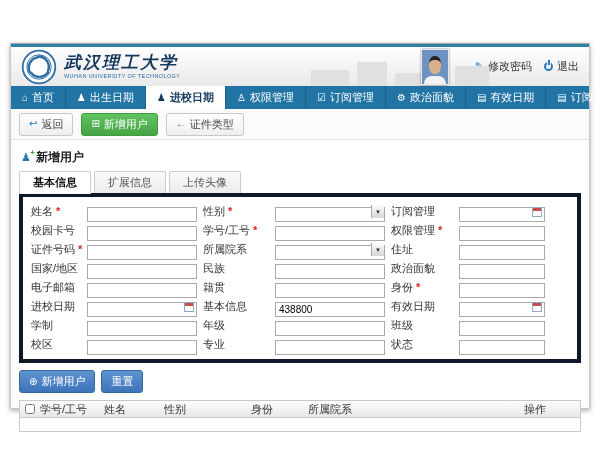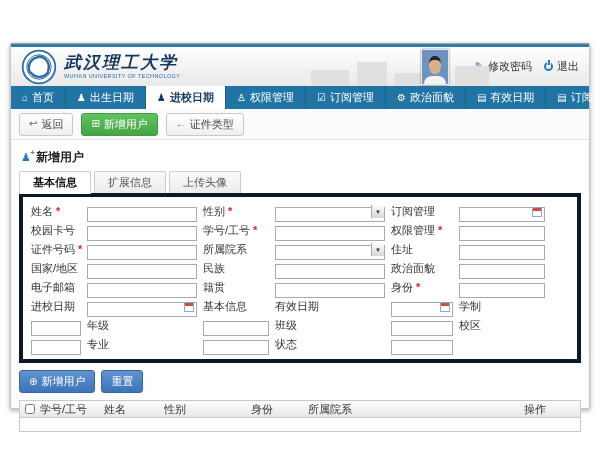--- a/index.html
+++ b/index.html
@@ -221,20 +221,21 @@
           <div class="f-wrap"><input type="text" value="" style=""></div>
           <div class="f-label"><span>电子邮箱</span></div>
           <div class="f-wrap"><input type="text" value="" style=""></div>
           <div class="f-label"><span>籍贯</span></div>
           <div class="f-wrap"><input type="text" value="" style=""></div>
           <div class="f-label"><span>身份</span><span class="req">*</span></div>
           <div class="f-wrap"><input type="text" value="" style=""></div>
           <div class="f-label"><span>进校日期</span></div>
           <div class="f-wrap"><input type="text" value="" style=""><span class="cal-icon"></span></div>
           <div class="f-label"><span>基本信息</span></div>
+          <div class="f-wrap"><input type="text" value="438800" style=""></div>
           <div class="f-label"><span>有效日期</span></div>
           <div class="f-wrap"><input type="text" value="" style=""><span class="cal-icon"></span></div>
           <div class="f-label"><span>学制</span></div>
           <div class="f-wrap"><input type="text" value="" style=""></div>
           <div class="f-label"><span>年级</span></div>
           <div class="f-wrap"><input type="text" value="" style=""></div>
           <div class="f-label"><span>班级</span></div>
           <div class="f-wrap"><input type="text" value="" style=""></div>
           <div class="f-label"><span>校区</span></div>
           <div class="f-wrap"><input type="text" value="" style=""></div>

